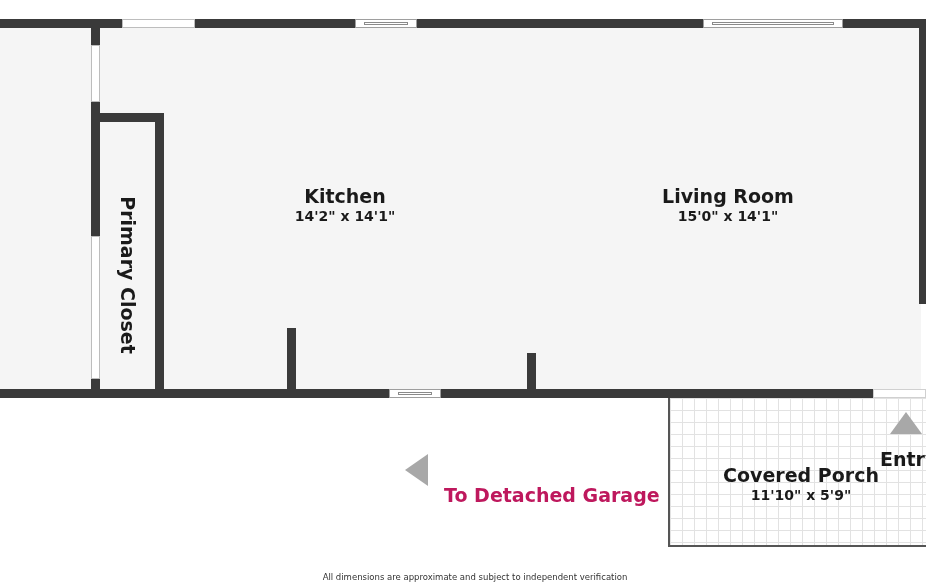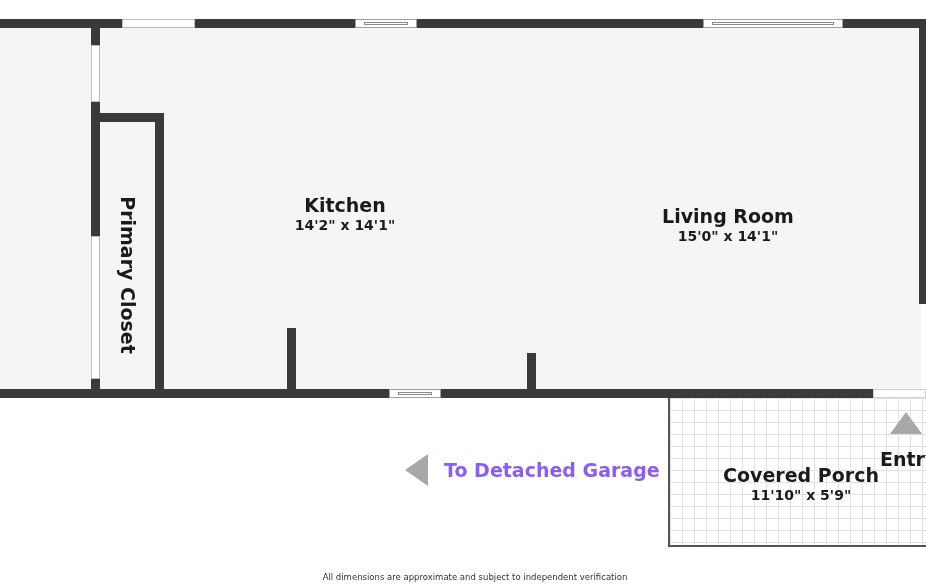--- a/index.html
+++ b/index.html
@@ -53,38 +53,38 @@
 <div class="abs wall" style="left:91px; top:379px; width:9px; height:12px;"></div>
 
 <div class="abs wall" style="left:91px; top:113px; width:73px; height:9px;"></div>
 <div class="abs wall" style="left:155px; top:113px; width:9px; height:278px;"></div>
 
 <div class="abs wall" style="left:287px; top:328px; width:9px; height:62px;"></div>
 <div class="abs wall" style="left:527px; top:353px; width:9px; height:37px;"></div>
 
 <div class="abs porch" style="left:668px; top:398px; width:258px; height:149px; border-left:2px solid #555; border-bottom:2px solid #555; box-sizing:border-box;"></div>
 
-<div class="room-label" style="left:270px; top:185px; width:150px;margin-top:9px;">
+<div class="room-label" style="left:270px; top:185px; width:150px;">
   <div class="room-name">Kitchen</div>
   <div class="room-dim">14'2" x 14'1"</div>
 </div>
 
-<div class="room-label" style="left:638px; top:185px; width:180px;margin-top:20px;">
+<div class="room-label" style="left:638px; top:185px; width:180px;">
   <div class="room-name">Living Room</div>
   <div class="room-dim">15'0" x 14'1"</div>
 </div>
 
 <div class="room-label" style="left:128px; top:275px; width:0; height:0;">
   <div class="room-name" style="position:absolute; left:-80px; top:-11px; width:160px; transform:rotate(90deg); transform-origin:50% 50%;">Primary Closet</div>
 </div>
 
 <div class="room-label" style="left:716px; top:464px; width:170px;">
   <div class="room-name">Covered Porch</div>
   <div class="room-dim">11'10" x 5'9"</div>
 </div>
 
 <div class="abs" style="left:405px; top:454px; width:0; height:0; border-top:16px solid transparent; border-bottom:16px solid transparent; border-right:23px solid #a8a8a8;"></div>
-<div class="abs room-name" style="left:444px; top:459px; color:#8b5cf6;">To Detached Garage</div>
+<div class="abs room-name" style="left:444px; top:484px; color:#be185d;">To Detached Garage</div>
 
 <div class="abs" style="left:890px; top:412px; width:0; height:0; border-left:16px solid transparent; border-right:16px solid transparent; border-bottom:22px solid #a8a8a8;"></div>
 <div class="abs room-name" style="left:880px; top:448px; color:#1a1a1a;">Entry</div>
 
 <div class="abs note" style="left:0; width:926px; text-align:center; top:572px;padding-left:12px;">All dimensions are approximate and subject to independent verification</div>
 
 </body></html>

